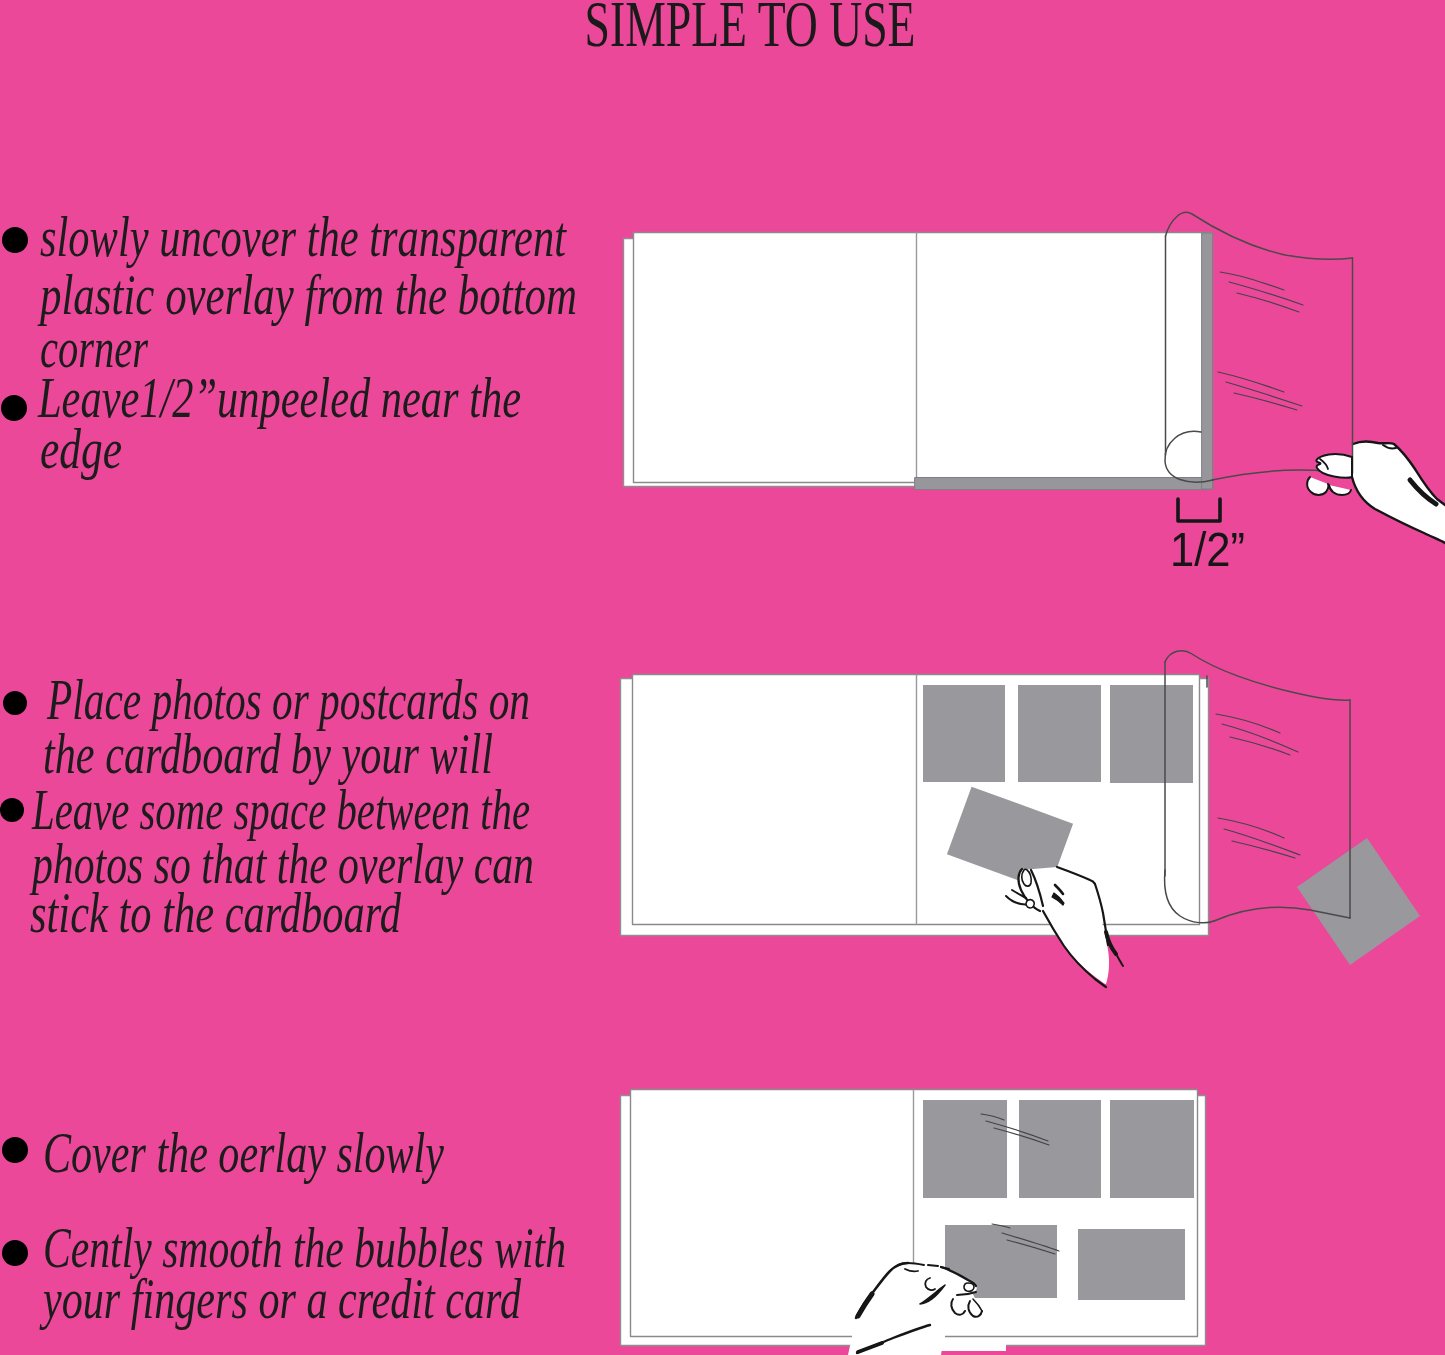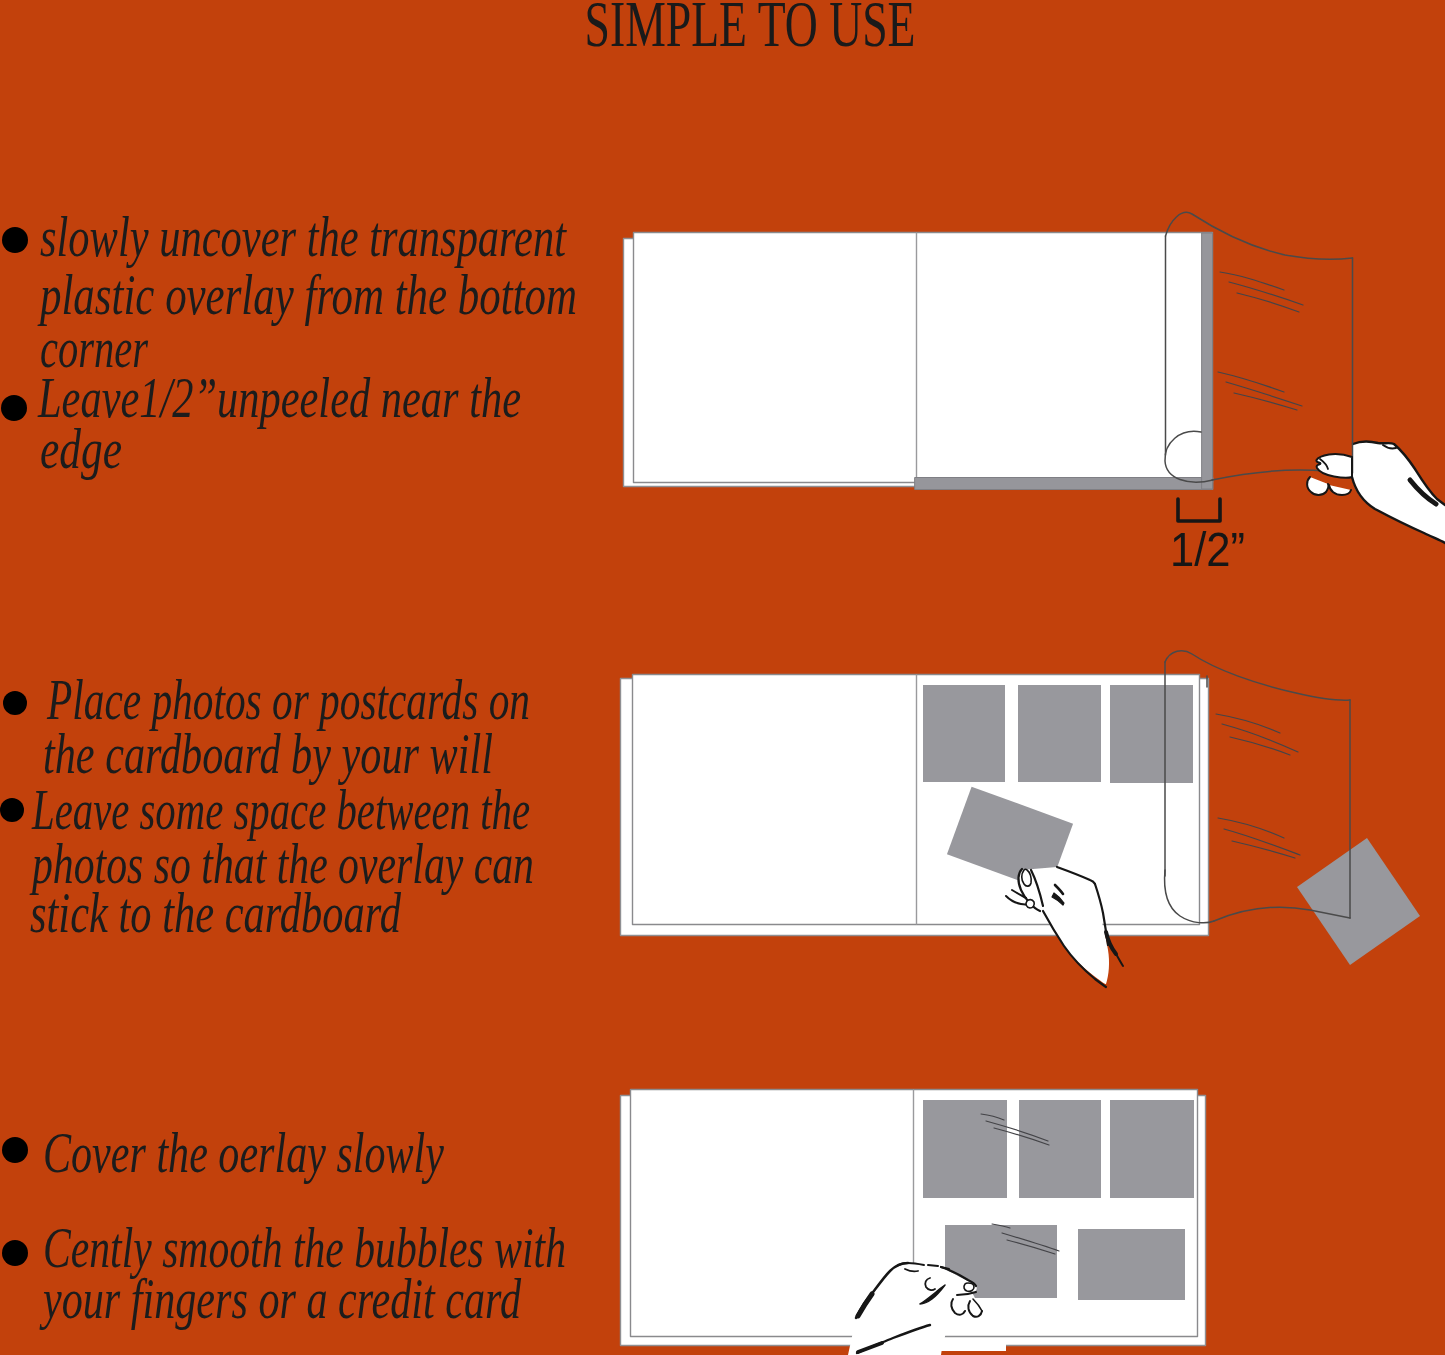--- a/index.html
+++ b/index.html
@@ -1,16 +1,16 @@
 <!DOCTYPE html>
 <html><head>
 <meta charset="utf-8">
 <style>
 html,body{margin:0;padding:0;background:#fff;}
-.page{position:relative;width:1445px;height:1355px;background:#c2410c;overflow:hidden;}
+.page{position:relative;width:1445px;height:1355px;background:#ec4899;overflow:hidden;}
 svg{position:absolute;left:0;top:0;}
 </style>
 </head>
 <body>
 <div class="page">
 <svg width="1445" height="1355" viewBox="0 0 1445 1355" fill="none">
 
 <text x="750" y="46" text-anchor="middle" font-family="Liberation Serif" font-size="65" fill="#1a1a1a" textLength="331" lengthAdjust="spacingAndGlyphs">SIMPLE TO USE</text>
 
 <circle cx="15" cy="240" r="13" fill="#000"></circle>

